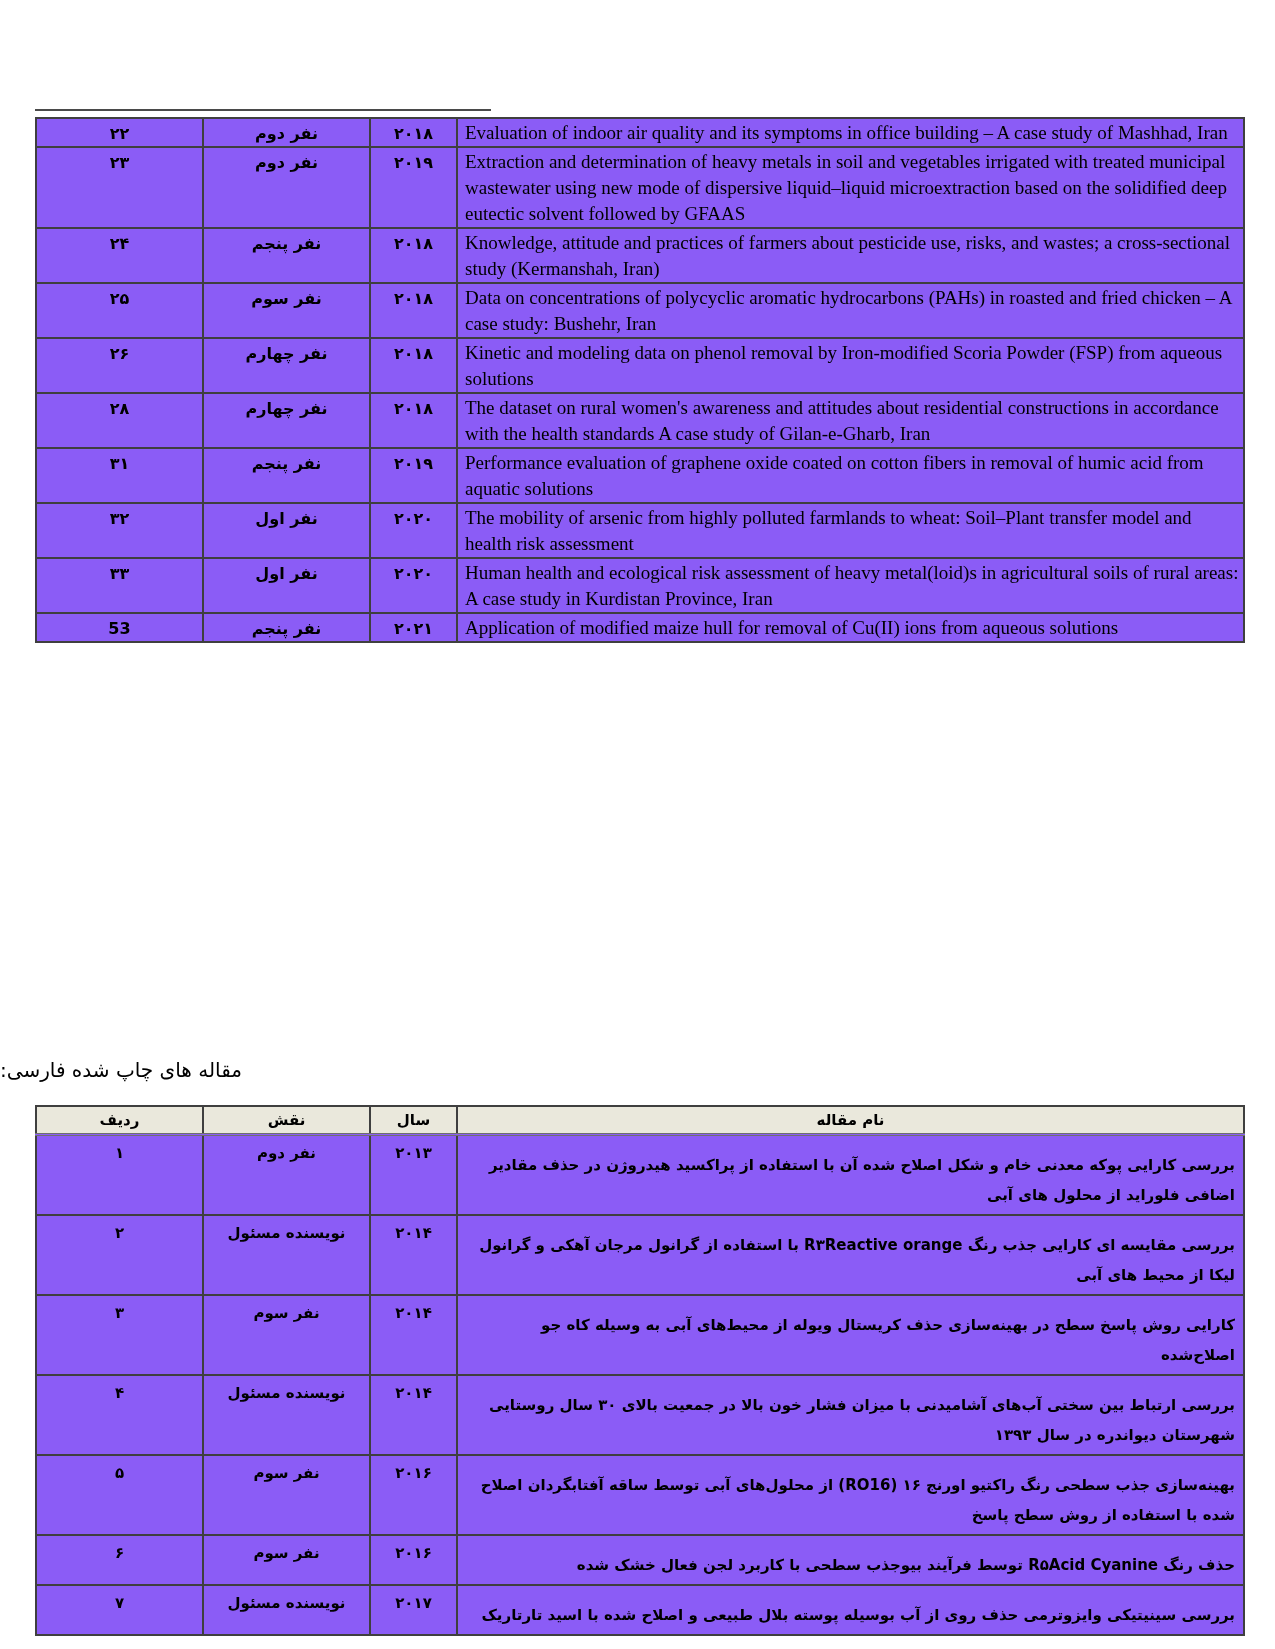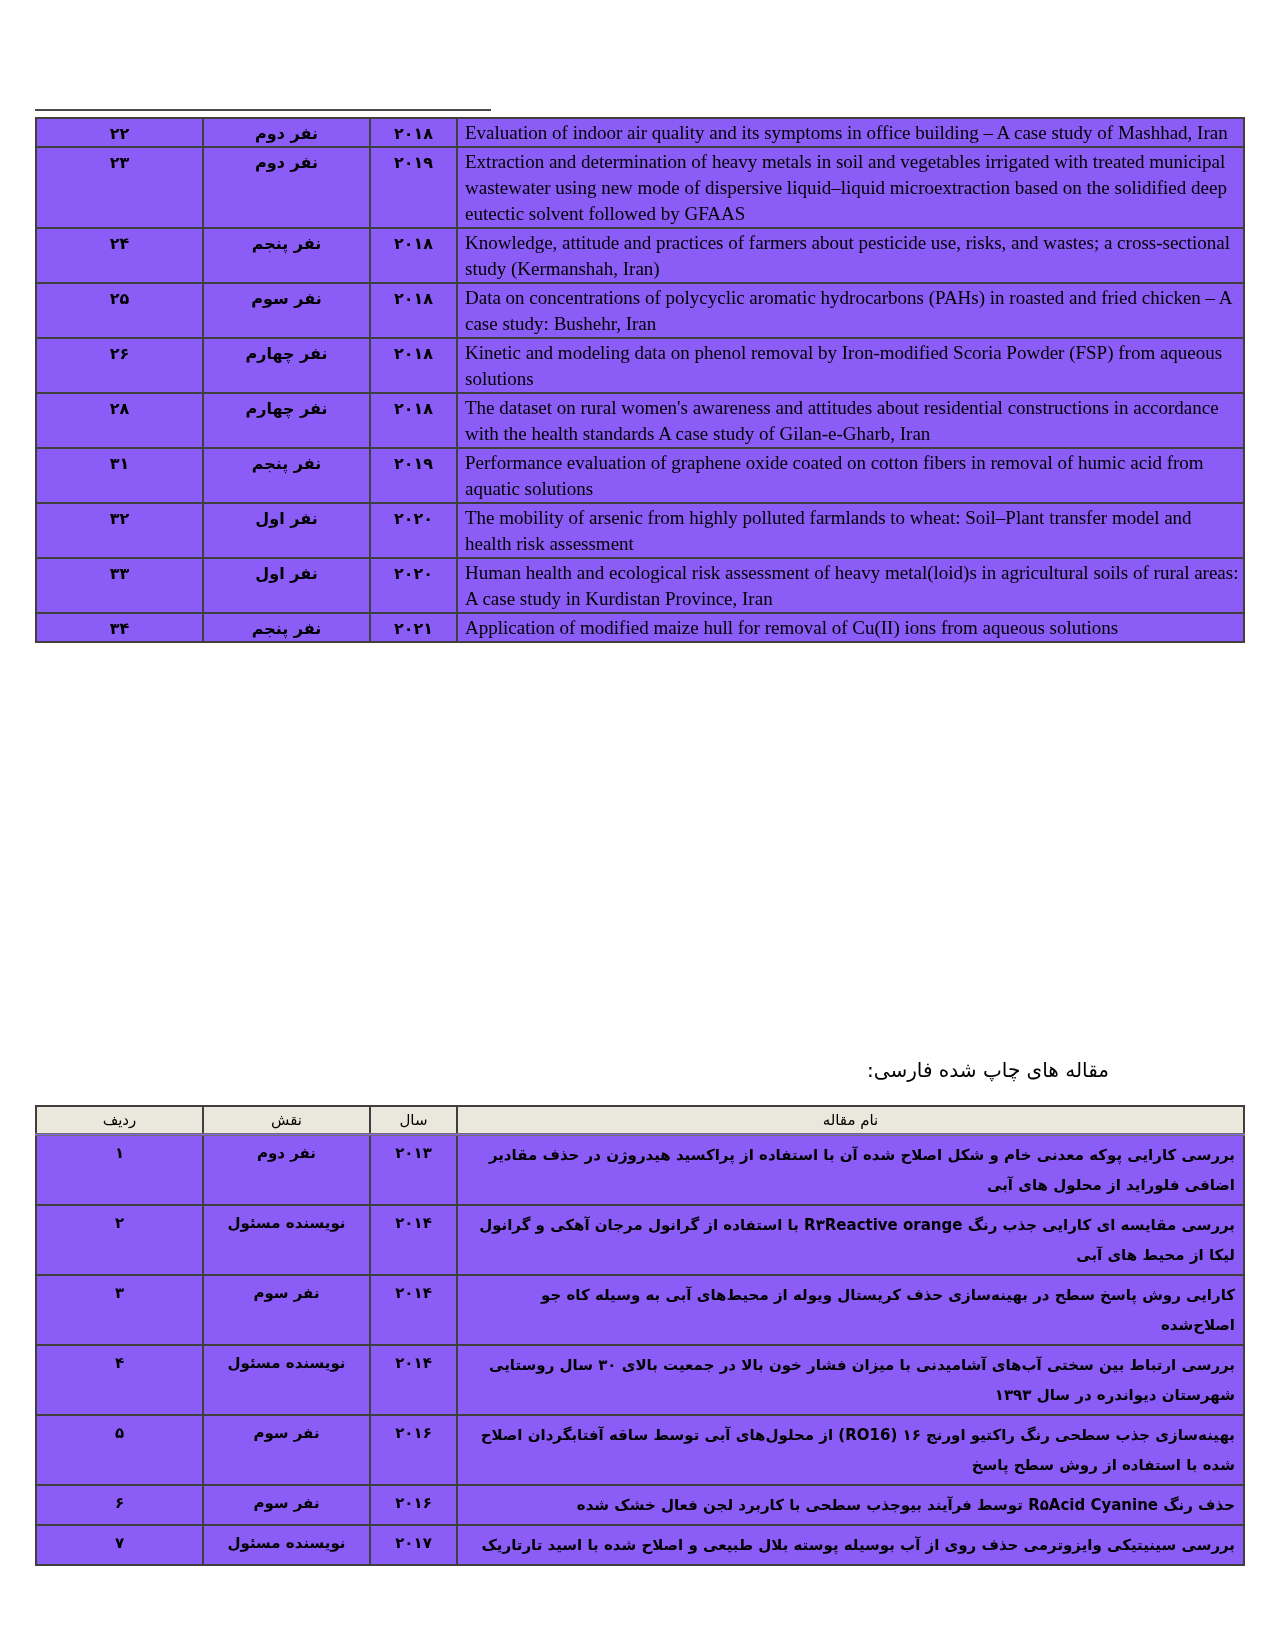--- a/index.html
+++ b/index.html
@@ -49,21 +49,21 @@
     font-size:19px;
     line-height:26px;
     padding:1px 4px 0 7px;
     text-align:left;
   }
 
   
   #tbl-fa th{
     background:#eae8dc;
     font-family:"DejaVu Sans","Liberation Serif",sans-serif;
-    font-weight:normal;
+    font-weight:bold;
     font-size:15px;
     text-align:center;
     padding:4px 2px;
     direction:rtl;
     border-bottom:3px double #6f6f6f;
   }
   #tbl-fa td.num, #tbl-fa td.role, #tbl-fa td.year{
     text-align:center;
     font-weight:bold;
     font-family:"DejaVu Sans","Liberation Serif",sans-serif;
@@ -71,29 +71,29 @@
     padding-top:8px;
     direction:rtl;
   }
   #tbl-fa td.title{
     direction:rtl;
     text-align:right;
     font-family:"DejaVu Sans","Liberation Serif",sans-serif;
     font-weight:bold;
     font-size:15px;
     line-height:30px;
-    padding:4px 8px 4px 4px;
+    padding:14px 8px 4px 4px;
     margin-top:33px;
   }
   .section-title{
     position:absolute;
     top:1058px;
     left:0;
     width:1109px;
-    text-align:right;
+    text-align:left;
     direction:rtl;
     font-family:"DejaVu Sans","Liberation Serif",sans-serif;
     font-size:20px;
     color:#000;
   }
 </style>
 </head>
 <body>
 
 <div class="partial-line"></div>
@@ -167,21 +167,21 @@
       </tr>
 
       <tr>
         <td class="num">۳۳</td>
         <td class="role">نفر اول</td>
         <td class="year">۲۰۲۰</td>
         <td class="title">Human health and ecological risk assessment of heavy metal(loid)s in agricultural soils of rural areas: A case study in Kurdistan Province, Iran</td>
       </tr>
 
       <tr>
-        <td class="num">۳۴</td>
+        <td class="num">53</td>
         <td class="role">نفر پنجم</td>
         <td class="year">۲۰۲۱</td>
         <td class="title">Application of modified maize hull for removal of Cu(II) ions from aqueous solutions</td>
       </tr>
     </tbody>
 </table>
 
 <div class="section-title">مقاله های چاپ شده فارسی:</div>
 
 <table id="tbl-fa">

